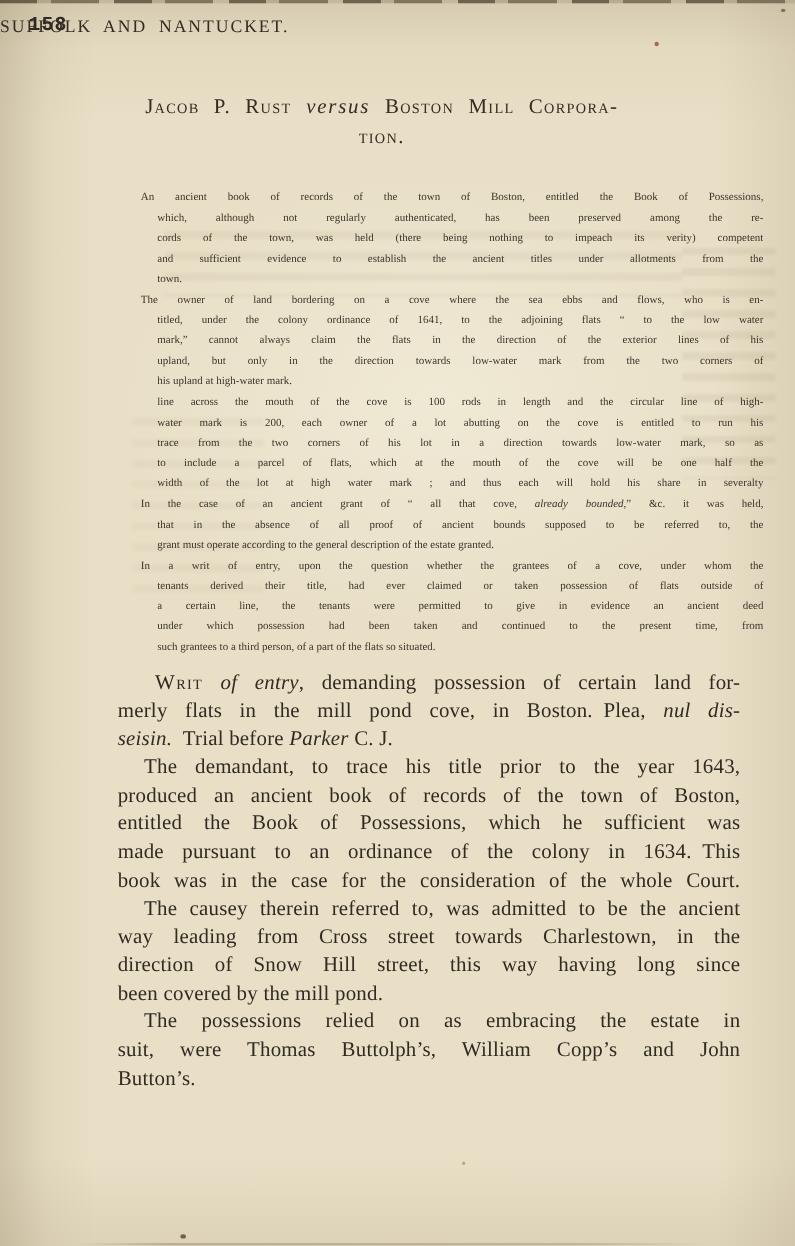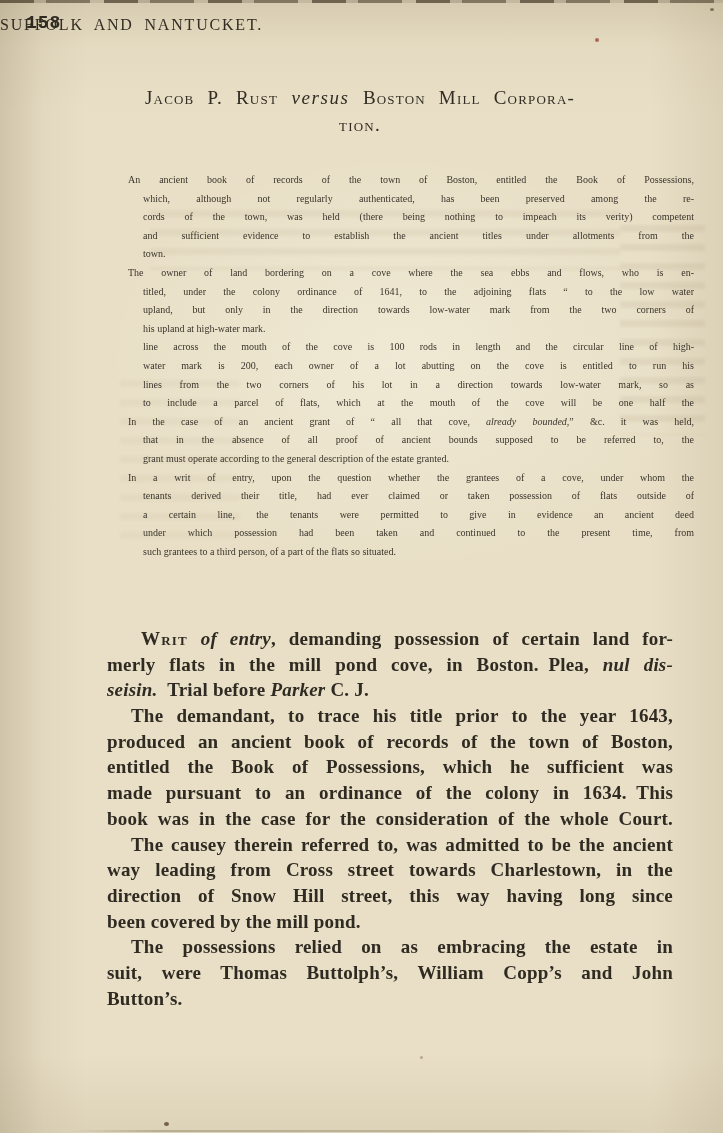--- a/index.html
+++ b/index.html
@@ -40,35 +40,35 @@
 
   .pagenum{
     position:absolute;left:26px;top:13px;
     font-size:18px;font-weight:bold;letter-spacing:1px;color:#2f2a21;font-family:Liberation Mono, monospace;
   }
   .runhead{
     position:absolute;left:0;top:16px;width:700px;text-align:left;
     font-size:16px;letter-spacing:1.8px;word-spacing:5px;color:#322c22;
   }
   .title{
-    position:absolute;left:40px;top:84px;width:640px;
+    position:absolute;left:27px;top:84px;width:640px;
     font-size:19px;line-height:27px;color:#322c22;
   }
   .title .line{text-align:center;letter-spacing:1.6px;word-spacing:7px;}
 
   .hn{
     position:absolute;left:128px;top:171px;width:566px;
     font-size:10px;color:#3b352b;
   }
   .hn .line{line-height:18.6px;height:18.6px;margin-left:15px;overflow:hidden;}
   .hn .line.first{margin-left:0;}
 
   .bd{
-    position:absolute;left:107px;top:626px;width:566px;
-    font-size:19px;color:#302b22;font-weight:bold;
+    position:absolute;left:107px;top:608px;width:566px;
+    font-size:19px;color:#302b22;
   }
   .bd .line{line-height:25.7px;height:25.7px;overflow:hidden;letter-spacing:0.2px;}
   .bd .line.first{text-indent:24px;}
   .bd .para.indent-lg .line.first{text-indent:34px;}
 
   .line{text-align:left;}
   .line.j{text-align:justify;text-align-last:justify;}
   .it{font-style:italic;}
   .sc{font-variant:small-caps;letter-spacing:1.2px;}
 </style>
@@ -98,28 +98,30 @@
     <div class="para">
         <div class="line j first">An ancient book of records of the town of Boston, entitled the Book of Possessions,</div>
         <div class="line j">which, although not regularly authenticated, has been preserved among the re-</div>
         <div class="line j">cords of the town, was held (there being nothing to impeach its verity) competent</div>
         <div class="line j">and sufficient evidence to establish the ancient titles under allotments from the</div>
         <div class="line">town.</div>
       </div>
     <div class="para">
         <div class="line j first">The owner of land bordering on a cove where the sea ebbs and flows, who is en-</div>
         <div class="line j">titled, under the colony ordinance of 1641, to the adjoining flats “ to the low water</div>
+        <div class="line j">mark,” cannot always claim the flats in the direction of the exterior lines of his</div>
         <div class="line j">upland, but only in the direction towards low-water mark from the two corners of</div>
         <div class="line">his upland at high-water mark.</div>
       </div>
     <div class="para">
         <div class="line j">line across the mouth of the cove is 100 rods in length and the circular line of high-</div>
         <div class="line j">water mark is 200, each owner of a lot abutting on the cove is entitled to run his</div>
-        <div class="line j">lines from the two corners of his lot in a direction towards low-water mark, so as</div>
+        <div class="line j">trace from the two corners of his lot in a direction towards low-water mark, so as</div>
         <div class="line j">to include a parcel of flats, which at the mouth of the cove will be one half the</div>
+        <div class="line j">width of the lot at high water mark ; and thus each will hold his share in severalty</div>
       </div>
     <div class="para">
         <div class="line j first">In the case of an ancient grant of “ all that cove, <span class="it">already bounded</span>,” &amp;c. it was held,</div>
         <div class="line j">that in the absence of all proof of ancient bounds supposed to be referred to, the</div>
         <div class="line">grant must operate according to the general description of the estate granted.</div>
       </div>
     <div class="para">
         <div class="line j first">In a writ of entry, upon the question whether the grantees of a cove, under whom the</div>
         <div class="line j">tenants derived their title, had ever claimed or taken possession of flats outside of</div>
         <div class="line j">a certain line, the tenants were permitted to give in evidence an ancient deed</div>

